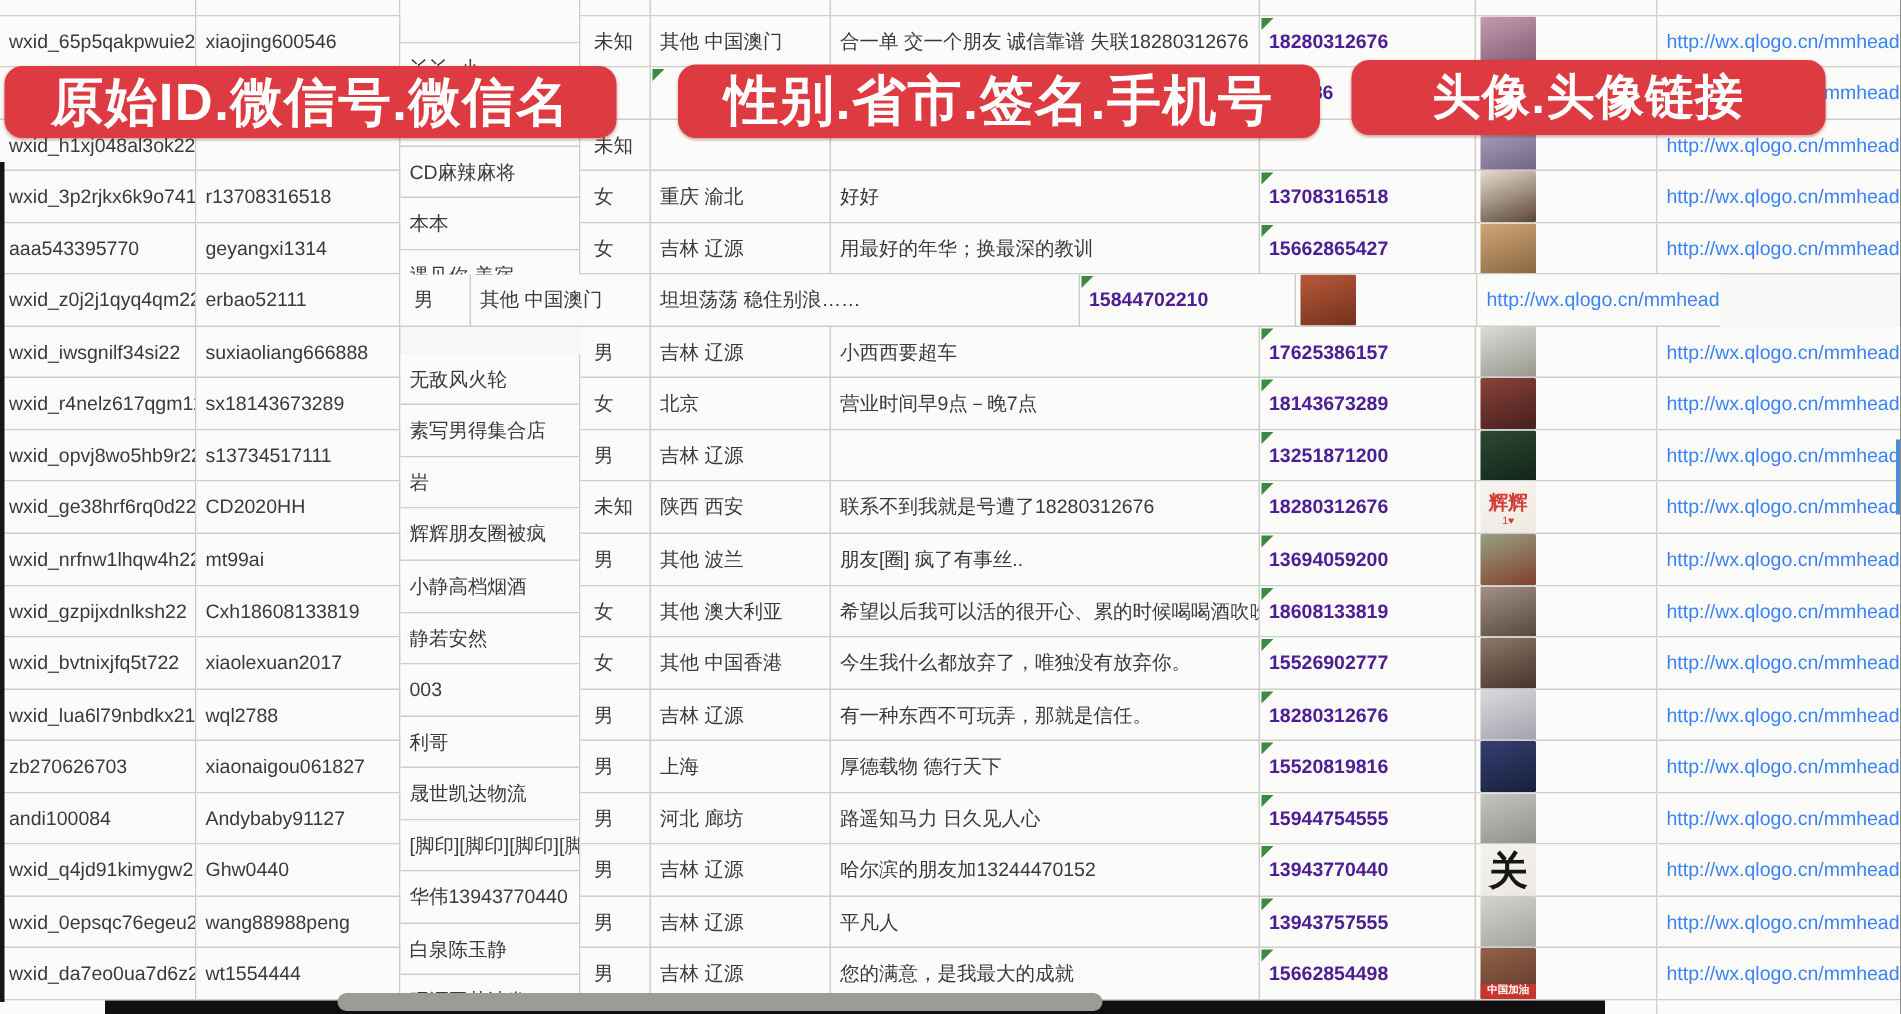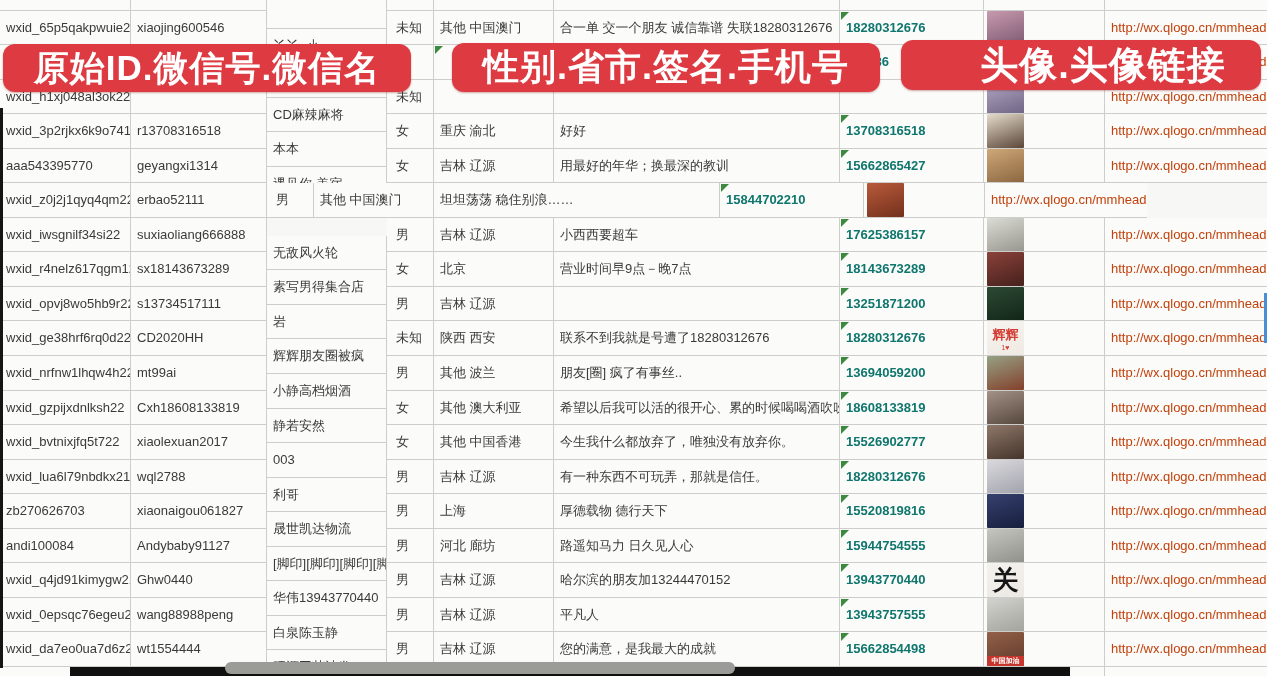--- a/index.html
+++ b/index.html
@@ -17,23 +17,23 @@
     border-right:1px solid #cdcdcb;border-bottom:1px solid #cdcdcb;
     font-size:13px;line-height:33px;white-space:nowrap;overflow:hidden;
     padding:0 3px 0 6px;background:#fbfbf9;
   }
   .c1{width:131px;}
   .c2{width:136px;}
   .c3{width:120px;margin-top:18px;}
   .c4{width:47px;padding-left:9px;}
   .c5{width:120px;}
   .c6{width:286px;}
-  .c7{width:144px;font-weight:bold;color:#0f766e;}
+  .c7{width:144px;font-weight:bold;color:#4c1d95;}
   .c8{width:121px;padding:0;}
-  .c9{width:162px;border-right:none;color:#c2410c;text-align:center;}
+  .c9{width:162px;border-right:none;color:#3b82f6;text-align:center;}
   .row-2 .c7{padding-left:20px;}
   
   .mark{
     position:absolute;top:1px;left:1px;width:0;height:0;
     border-top:8px solid #3b8a3f;border-right:8px solid transparent;
   }
   
   .thumb{
     position:absolute;left:3px;top:0px;width:37px;height:34px;
     border-radius:1px;display:flex;flex-direction:column;
@@ -49,21 +49,21 @@
   }
   
   .banner{
     position:absolute;background:#dd3b41;border-radius:12px;
     color:#ffffff;font-weight:bold;display:flex;align-items:center;
     justify-content:center;z-index:30;letter-spacing:1px;
     box-shadow:0 1px 2px rgba(120,20,20,.35);
   }
   .banner1{left:3px;top:44px;width:408px;height:48px;font-size:35px;}
   .banner2{left:452px;top:43px;width:428px;height:49px;font-size:36px;}
-  .banner3{left:901px;top:40px;width:316px;height:50px;font-size:38px;padding-left:44px;}
+  .banner3{left:901px;top:40px;width:316px;height:50px;font-size:32px;}
   
   .sb-track{position:absolute;left:70px;top:667px;width:1000px;height:9px;background:#101010;z-index:40;}
   .sb-thumb{position:absolute;left:225px;top:662px;width:510px;height:12px;background:#9b9b98;border-radius:7px;z-index:41;}
   
   .edge-left{position:absolute;left:0;top:108px;width:3px;height:560px;background:#151515;z-index:20;}
   .edge-blue{position:absolute;right:0px;top:293px;width:3px;height:50px;background:#4a8fd4;z-index:20;}
 </style>
 </head>
 <body>
 

